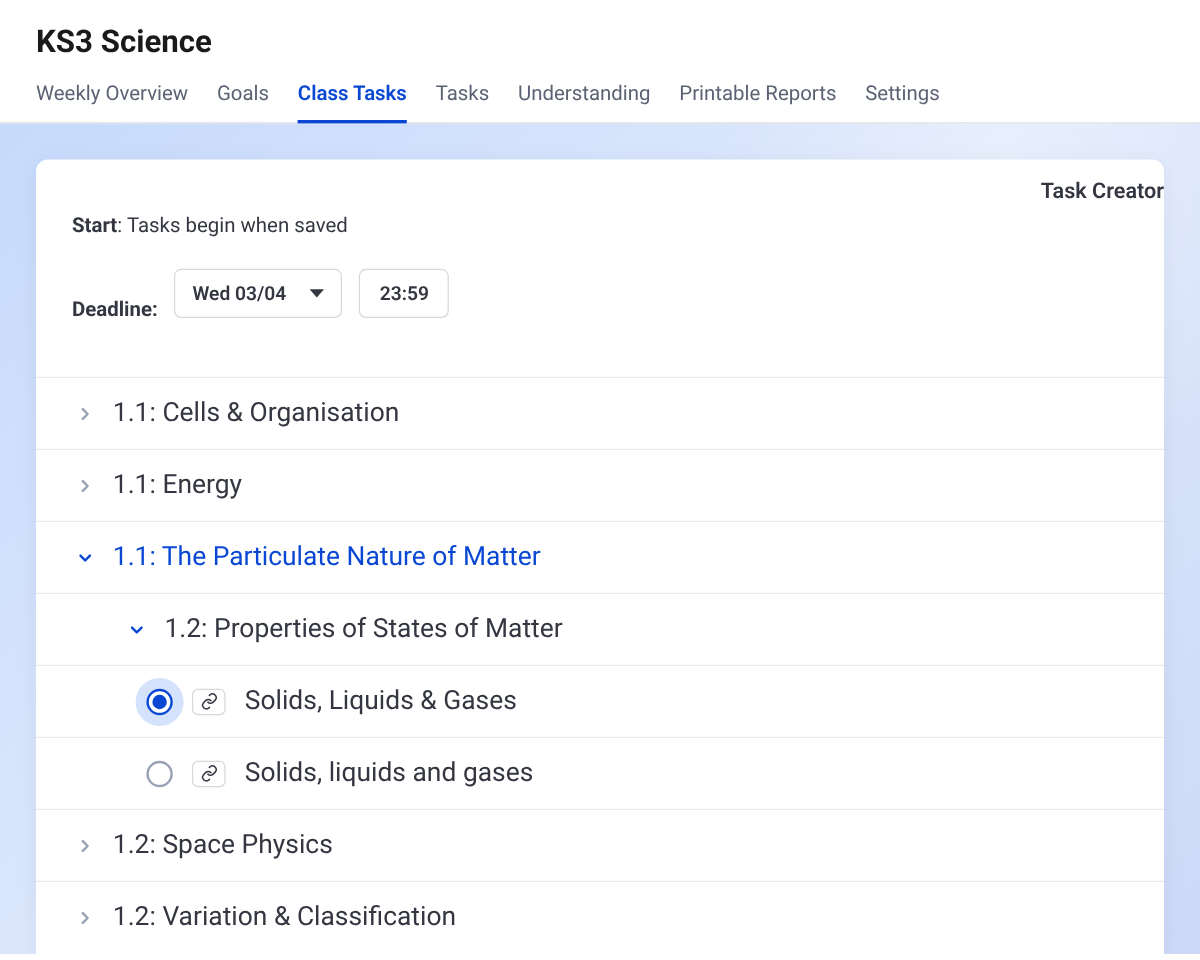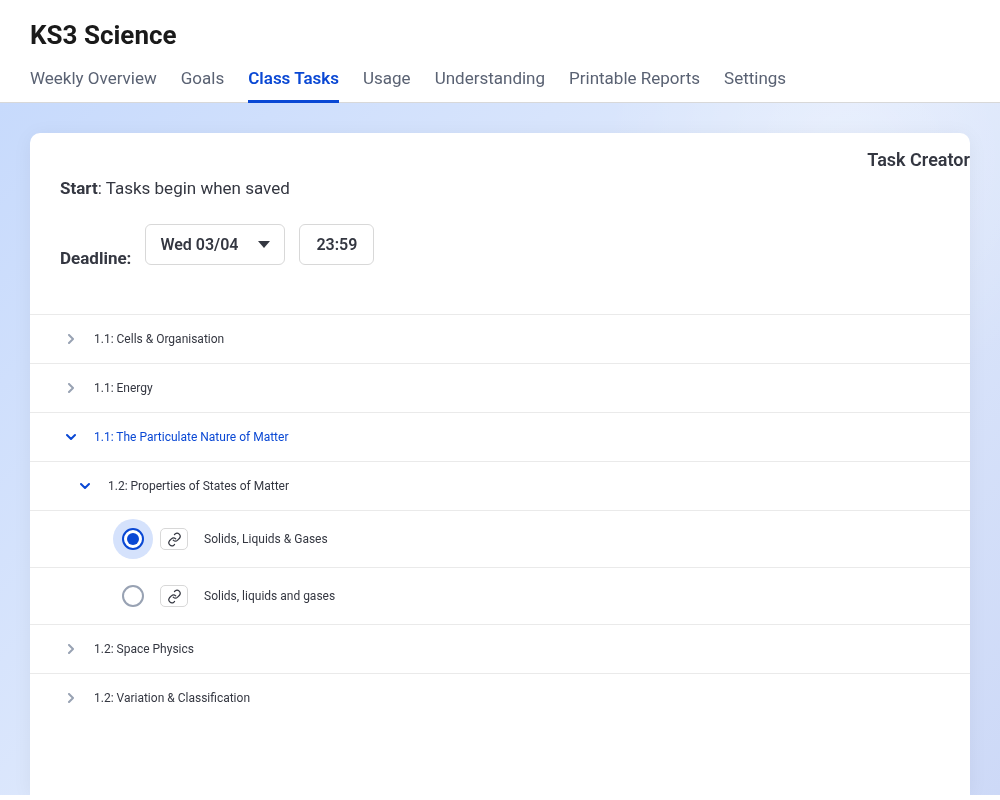--- a/index.html
+++ b/index.html
@@ -169,21 +169,21 @@
     .topic-row {
       display: flex;
       align-items: center;
       padding: 17px 30px;
       border-bottom: 1px solid #eaeaea;
       gap: 16px;
       cursor: pointer;
     }
 
     .topic-row.level-1 {
-      padding-left: 44px;
+      padding-left: 73px;
     }
 
     .topic-row.level-2 {
       padding-left: 92px;
     }
 
     .chevron {
       width: 14px;
       height: 14px;
       flex-shrink: 0;
@@ -208,21 +208,21 @@
 
     .chevron.closed path {
       stroke: #98a2b3;
     }
 
     .chevron.open path {
       stroke: #0a48d4;
     }
 
     .topic-label {
-      font-size: 12px;
+      font-size: 22px;
       color: #343741;
     }
 
     .topic-label.blue {
       color: #0a48d4;
     }
 
     .radio {
       width: 22px;
       height: 22px;
@@ -292,21 +292,21 @@
   </style>
 </head>
 <body>
 
 <div class="header">
   <h1 class="page-title">KS3 Science</h1>
   <nav class="tabs">
     <div class="tab">Weekly Overview</div>
     <div class="tab">Goals</div>
     <div class="tab active">Class Tasks</div>
-    <div class="tab">Usage</div>
+    <div class="tab">Tasks</div>
     <div class="tab">Understanding</div>
     <div class="tab">Printable Reports</div>
     <div class="tab">Settings</div>
   </nav>
 </div>
 
 <div class="bg-wrapper">
   <div class="card">
     <div class="card-header">Task Creator</div>
 

